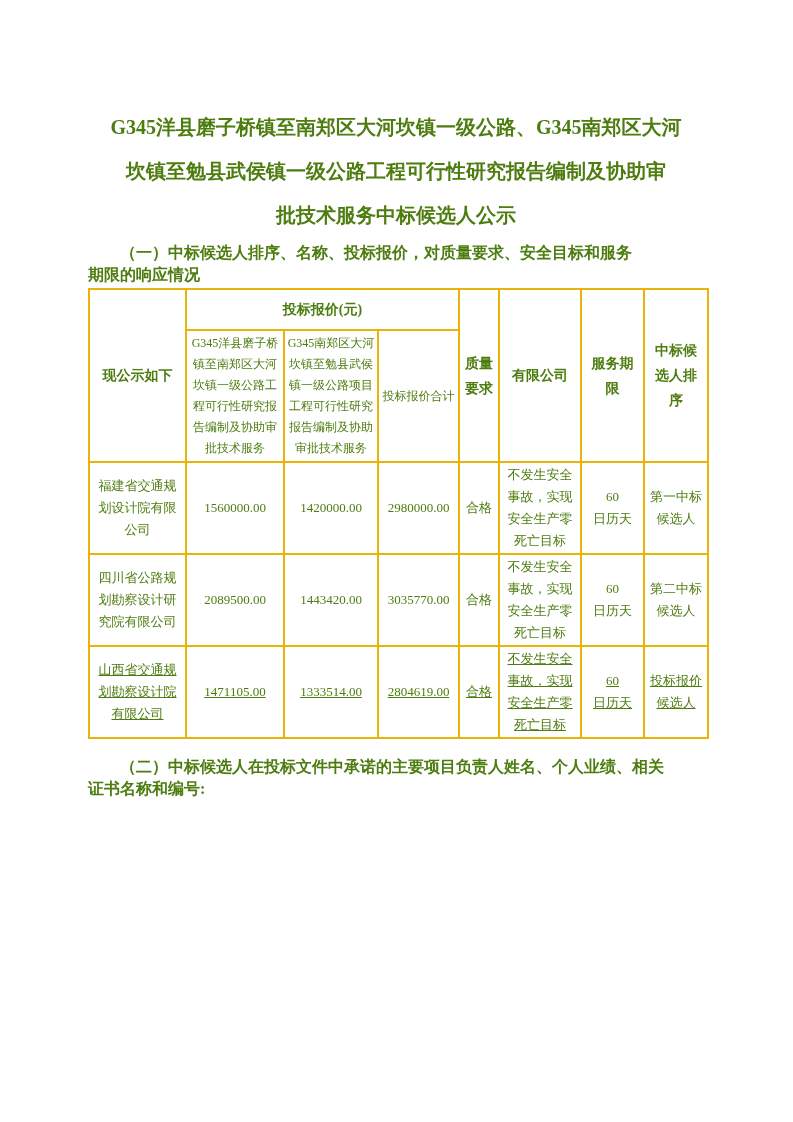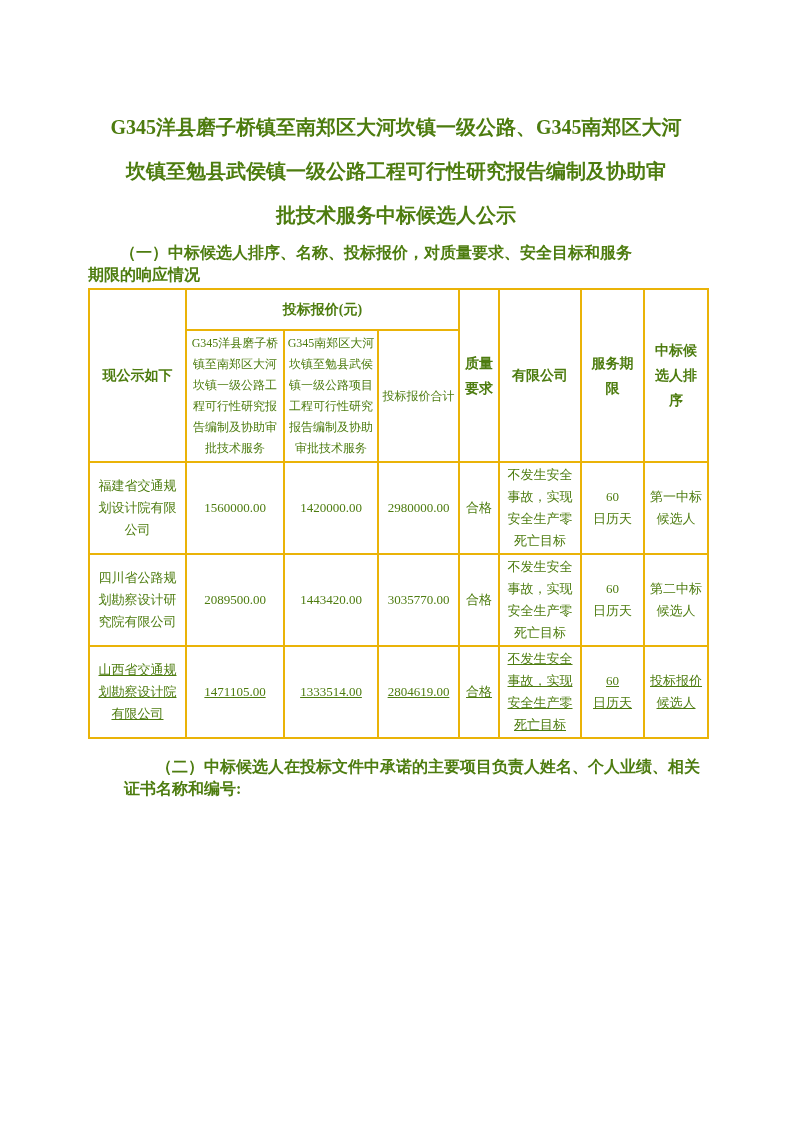--- a/index.html
+++ b/index.html
@@ -43,21 +43,20 @@
     margin-top: 5px;
     width: 616px;
     font-size: 16px;
     font-weight: bold;
     line-height: 22px;
     text-indent: 2em;
     white-space: pre-line;
   }
   .section-heading.second {
     margin-top: 17px;
-    margin-left: 36px;
   }
   table.bid-table {
     margin-top: 2px;
     border-collapse: collapse;
     table-layout: fixed;
     width: 620px;
   }
   table.bid-table td {
     border: 2px solid #eab308;
     text-align: center;

